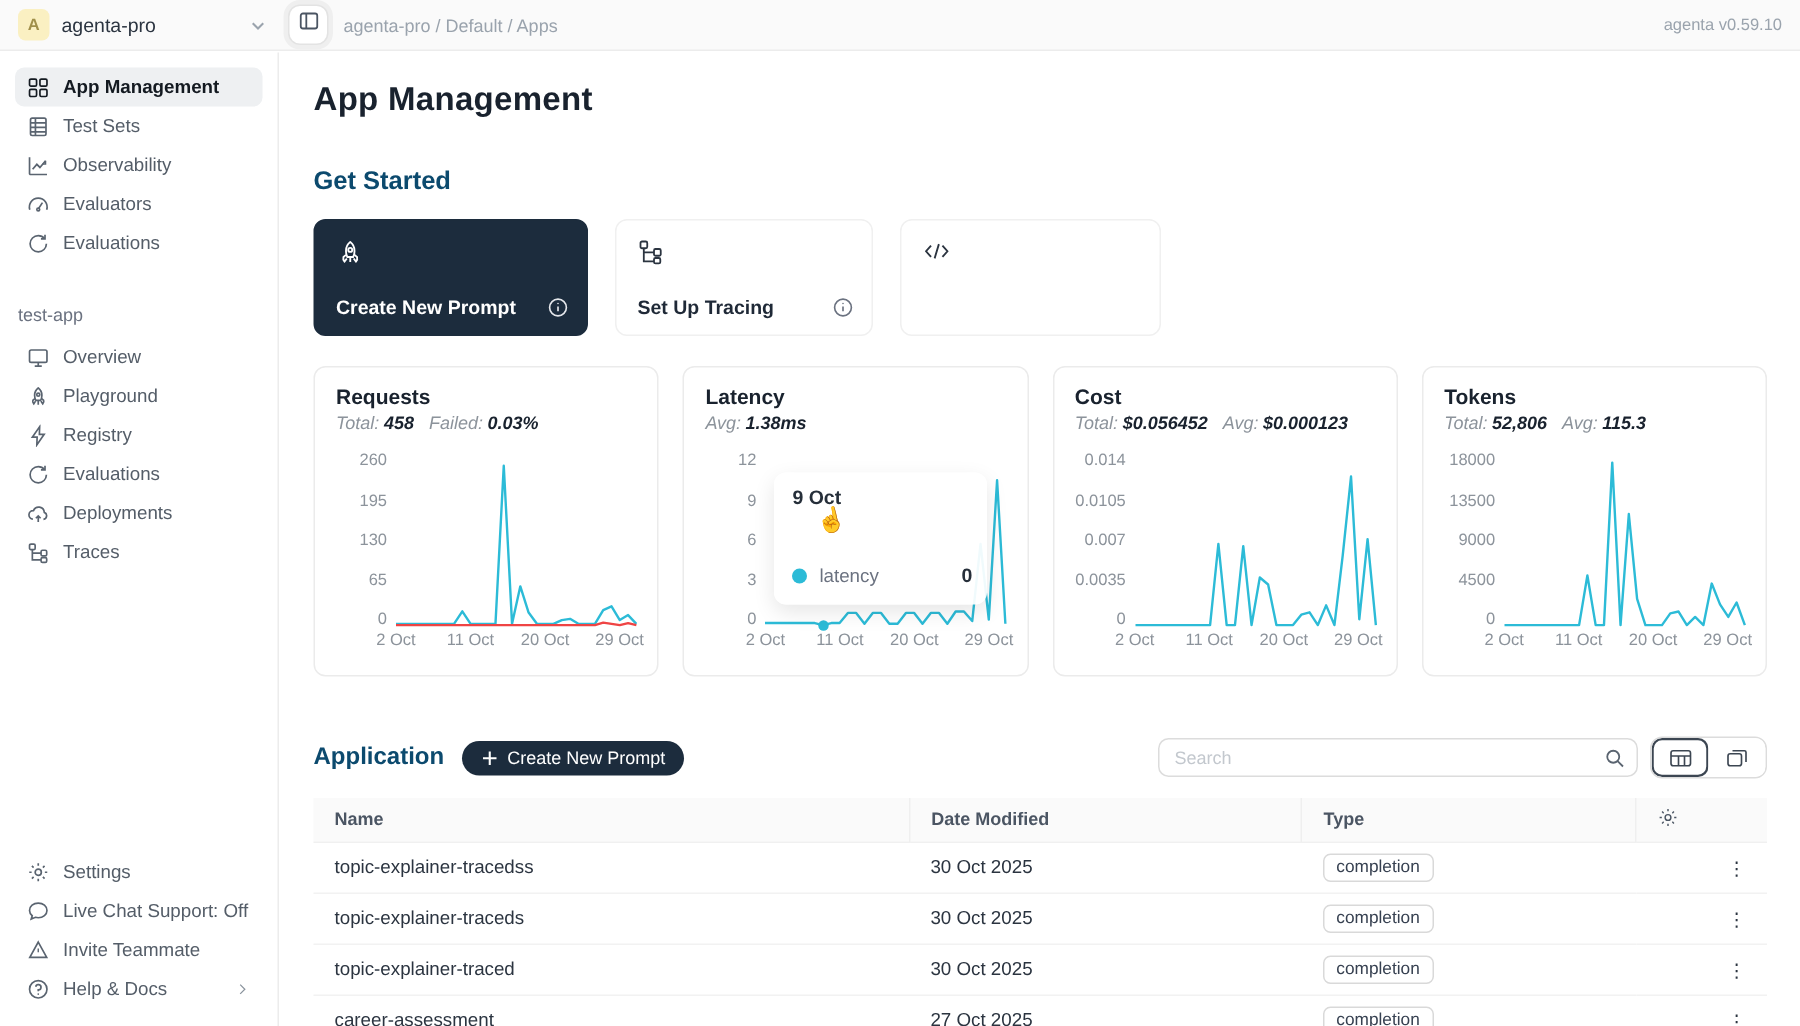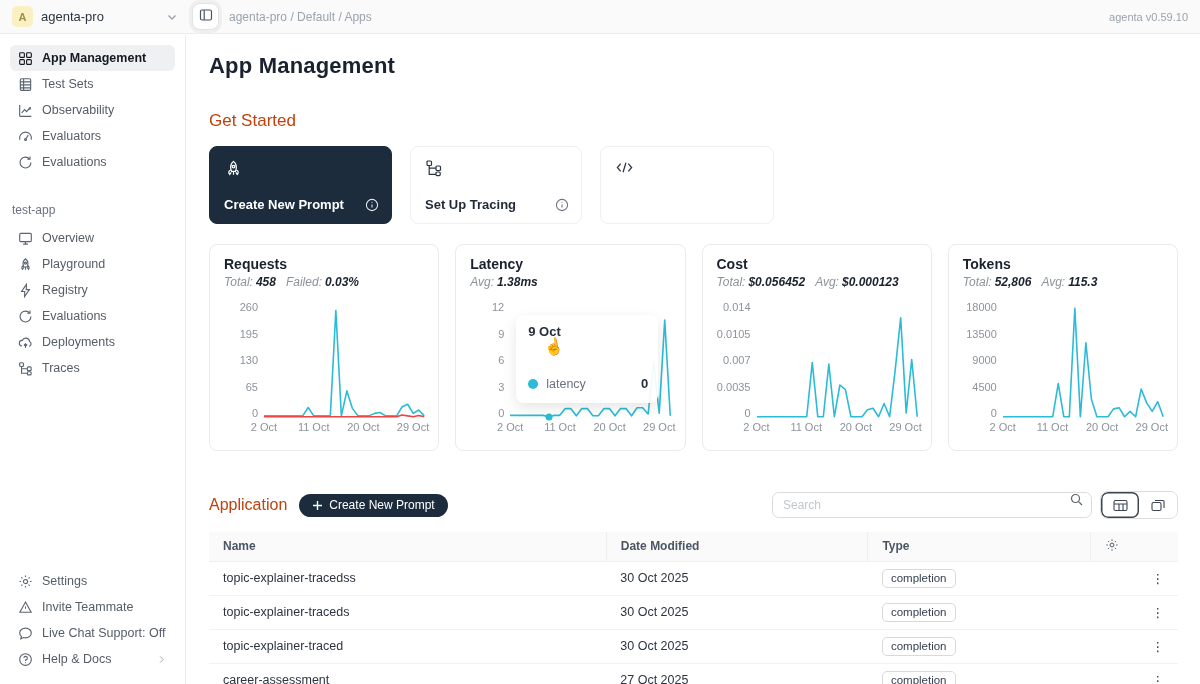--- a/index.html
+++ b/index.html
@@ -29,21 +29,21 @@
   .nav-item.selected { background:#eef0f2; color:#141a21; font-weight:600; }
   .nav-item.selected .ico { color:#141a21; }
   .section-label { font-size:12px; color:#6b7280; margin:28px 2px 8px; }
   .sidebar .spacer { flex:1; }
   .nav-item .chev { margin-left:auto; color:#8a939d; display:flex; }
 
   
   .main { position:absolute; top:35px; left:187px; right:0; bottom:0; overflow:hidden;
     padding:18px 22px 0; background:#fff; }
   h1.page-title { font-size:22px; font-weight:700; color:#19222e; letter-spacing:.2px; }
-  h2.section-h { font-size:17px; font-weight:400; color:#c2410c; }
+  h2.section-h { font-size:17px; font-weight:700; color:#0c4a6e; }
   .get-started h2 { margin:32px 0 15px; }
 
   .gs-cards { display:flex; gap:18px; }
   .gs-card { position:relative; height:78px; border-radius:8px; background:#fff;
     border:1px solid #f0f0f0; padding:12px 14px; cursor:pointer; }
   .gs-card.dark { background:#1c2c3d; border-color:#1c2c3d; color:#fff; }
   .gs-card .gs-icon { display:flex; color:#2b3440; }
   .gs-card.dark .gs-icon { color:#fff; }
   .gs-card .gs-bottom { position:absolute; left:14px; right:12px; bottom:11px; display:flex;
     align-items:center; justify-content:space-between; font-size:13px; font-weight:600; }
@@ -82,21 +82,21 @@
     transform:rotate(-12deg); }
 
   
   .app-row { margin-top:40px; display:flex; align-items:center; }
   .app-row h2 { font-size:16px; }
   .create-btn { margin-left:12px; height:23px; border:none; border-radius:12px; background:#1c2c3d;
     color:#fff; font-size:12px; font-family:inherit; display:flex; align-items:center; gap:6px;
     padding:0 13px; cursor:pointer; }
   .app-row .flex-sp { flex:1; }
   .search-box { width:320px; height:26px; border:1px solid #dcdcdc; border-radius:7px;
-    background:#fff; display:flex; padding:0 8px 0 10px; }
+    background:#fff; display:flex; align-items:center; padding:0 8px 0 10px; }
   .search-box input { border:none; outline:none; flex:1; font-size:12px; font-family:inherit;
     color:#374151; background:transparent; }
   .search-box input::placeholder { color:#c3c8ce; }
   .search-box .sicon { display:flex; color:#5a6470; }
   .view-toggle { margin-left:8px; display:flex; border:1px solid #dcdcdc; border-radius:8px;
     background:#fff; overflow:hidden; }
   .vt-btn { width:38px; height:26px; display:flex; align-items:center; justify-content:center;
     color:#3c4652; cursor:pointer; background:#fff; border:none; }
   .vt-btn.selected { border-radius:7px; box-shadow:inset 0 0 0 1.5px #3c4652; }
 
@@ -258,33 +258,33 @@
           <svg width="15" height="15" viewBox="0 0 16 16" fill="none" stroke="currentColor" stroke-width="1.2">
             <circle cx="8" cy="8" r="2.2"></circle>
             <path d="M8 1.6v1.7M8 12.7v1.7M1.6 8h1.7M12.7 8h1.7M3.5 3.5l1.2 1.2M11.3 11.3l1.2 1.2M12.5 3.5l-1.2 1.2M4.7 11.3l-1.2 1.2"></path>
           </svg>
         </span>
         <span>Settings</span>
       </div>
       <div class="nav-item">
         <span class="ico">
           <svg width="15" height="15" viewBox="0 0 16 16" fill="none" stroke="currentColor" stroke-width="1.2">
+            <path d="M8 2.2c3.5 0 6.2 2.3 6.2 5.2S11.5 12.6 8 12.6c-.7 0-1.4-.1-2-.3L3 13.6l.7-2.4A5 5 0 0 1 1.8 7.4c0-2.9 2.7-5.2 6.2-5.2z"></path>
+          </svg>
+        </span>
+        <span>Live Chat Support: Off</span>
+      </div>
+      <div class="nav-item">
+        <span class="ico">
+          <svg width="15" height="15" viewBox="0 0 16 16" fill="none" stroke="currentColor" stroke-width="1.2">
             <path d="M8 2.2 14 13H2L8 2.2z"></path>
             <path d="M8 6.8v2.6" stroke-width="1"></path>
           </svg>
         </span>
         <span>Invite Teammate</span>
-      </div>
-      <div class="nav-item">
-        <span class="ico">
-          <svg width="15" height="15" viewBox="0 0 16 16" fill="none" stroke="currentColor" stroke-width="1.2">
-            <path d="M8 2.2c3.5 0 6.2 2.3 6.2 5.2S11.5 12.6 8 12.6c-.7 0-1.4-.1-2-.3L3 13.6l.7-2.4A5 5 0 0 1 1.8 7.4c0-2.9 2.7-5.2 6.2-5.2z"></path>
-          </svg>
-        </span>
-        <span>Live Chat Support: Off</span>
       </div>
       <div class="nav-item">
         <span class="ico">
           <svg width="15" height="15" viewBox="0 0 16 16" fill="none" stroke="currentColor" stroke-width="1.2">
             <circle cx="8" cy="8" r="6.2"></circle>
             <path d="M6.2 6.2A1.9 1.9 0 1 1 8 8.5v1"></path>
             <circle cx="8" cy="11.4" r=".6" fill="currentColor" stroke="none"></circle>
           </svg>
         </span>
         <span>Help &amp; Docs</span>

